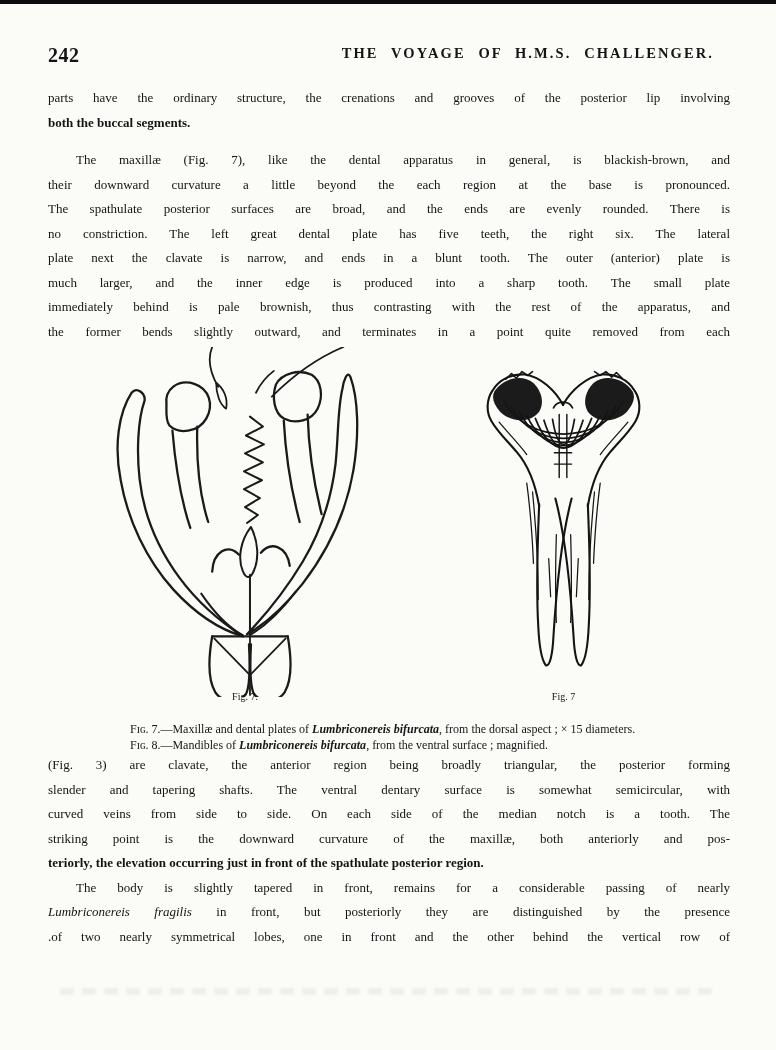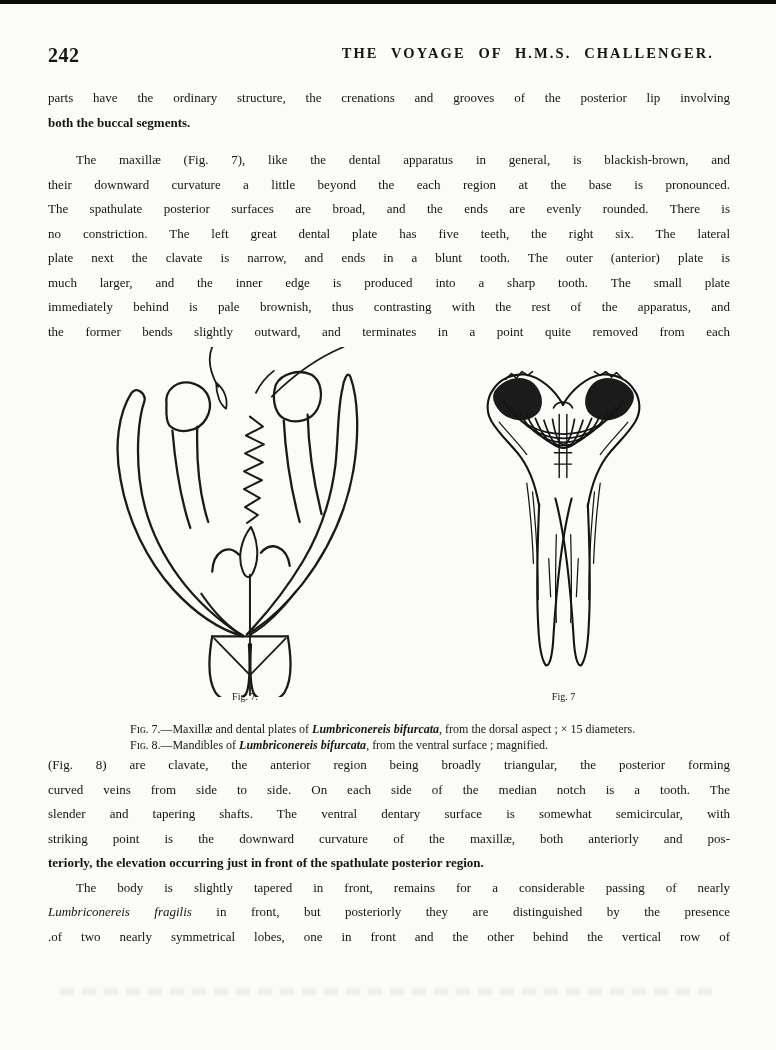--- a/index.html
+++ b/index.html
@@ -184,23 +184,23 @@
     <div class="fig-label" id="fig7-label">Fig. 7.</div>
     <div class="fig-label" id="fig8-label">Fig. 7</div>
 
     <div class="captions">
       <div class="cap-line">Fɪɢ. 7.—Maxillæ and dental plates of <i>Lumbriconereis bifurcata</i>, from the dorsal aspect ;  × 15 diameters.</div>
       <div class="cap-line">Fɪɢ. 8.—Mandibles of <i>Lumbriconereis bifurcata</i>, from the ventral surface ;  magnified.</div>
     </div>
   </div>
 
   <div class="para" id="p3">
-      <div class="tline">(Fig. 8) are clavate, the anterior region being broadly triangular, the posterior forming</div>
+      <div class="tline">(Fig. 3) are clavate, the anterior region being broadly triangular, the posterior forming</div>
+      <div class="tline">slender and tapering shafts.  The ventral dentary surface is somewhat semicircular, with</div>
       <div class="tline">curved veins from side to side.  On each side of the median notch is a tooth.  The</div>
-      <div class="tline">slender and tapering shafts.  The ventral dentary surface is somewhat semicircular, with</div>
       <div class="tline">striking point is the downward curvature of the maxillæ, both anteriorly and pos-</div>
       <div class="tline tlast">teriorly, the elevation occurring just in front of the spathulate posterior region.</div>
     </div>
   <div class="para" id="p4">
       <div class="tline tindent">The body is slightly tapered in front, remains for a considerable passing of nearly</div>
       <div class="tline"><i>Lumbriconereis fragilis</i> in front, but posteriorly they are distinguished by the presence</div>
       <div class="tline">.of two nearly symmetrical lobes, one in front and the other behind the vertical row of</div>
     </div>
 
 </div>

